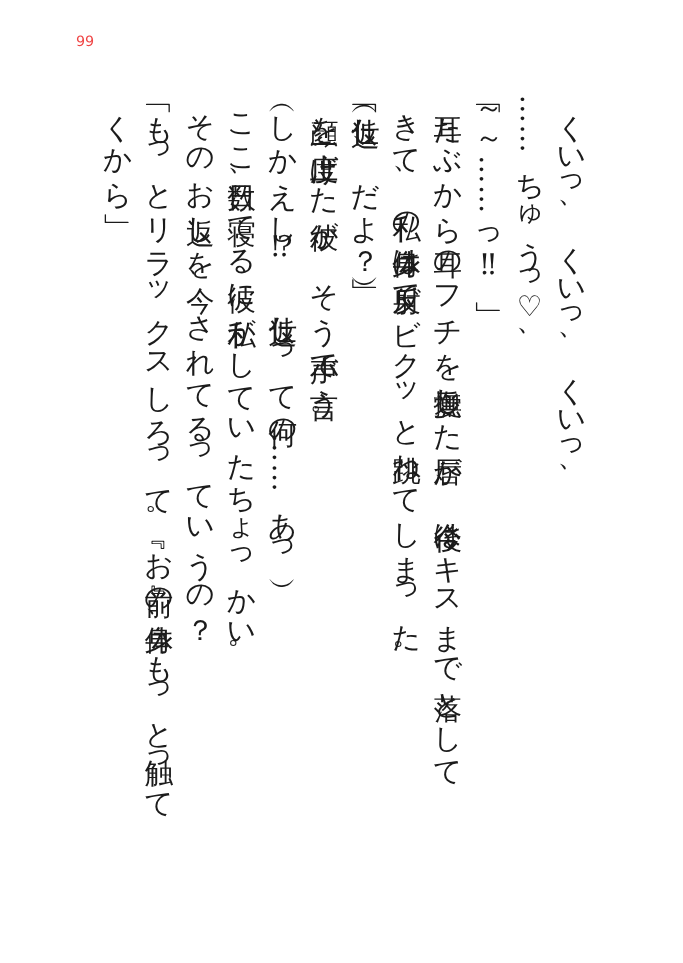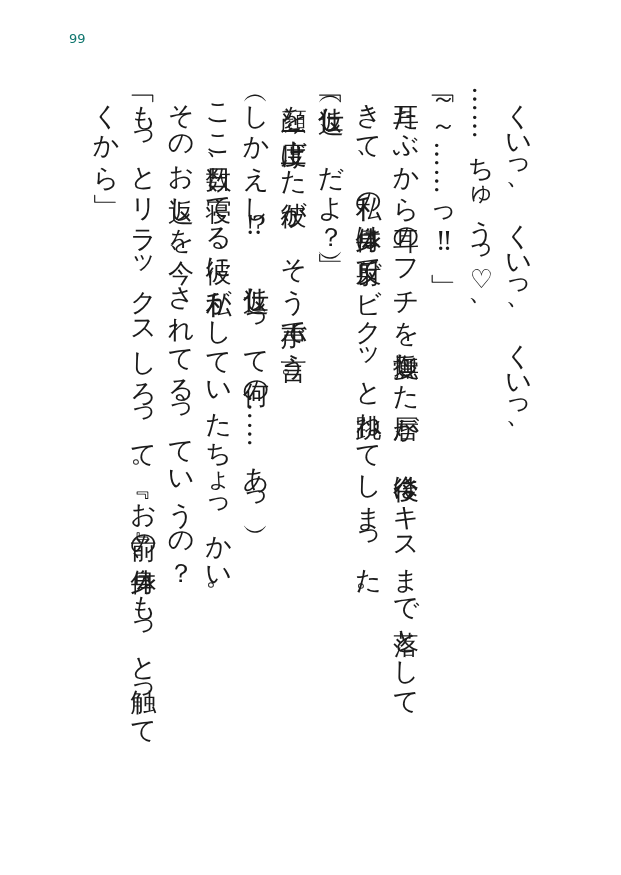--- a/index.html
+++ b/index.html
@@ -12,21 +12,21 @@
     background: #ffffff;
     position: relative;
     overflow: hidden;
   }
   .page-number {
     position: absolute;
     left: 69px;
     top: 32px;
     font-family: "DejaVu Sans", "Liberation Sans", sans-serif;
     font-size: 13px;
-    color: #0f766e;
+    color: #ef4444;
     line-height: 1;
   }
   .vtext {
     position: absolute;
     top: 86px;
     right: 84px;
     height: 786px;
     writing-mode: vertical-rl;
     text-orientation: mixed;
     font-family: "DejaVu Serif", "Liberation Serif", serif;

